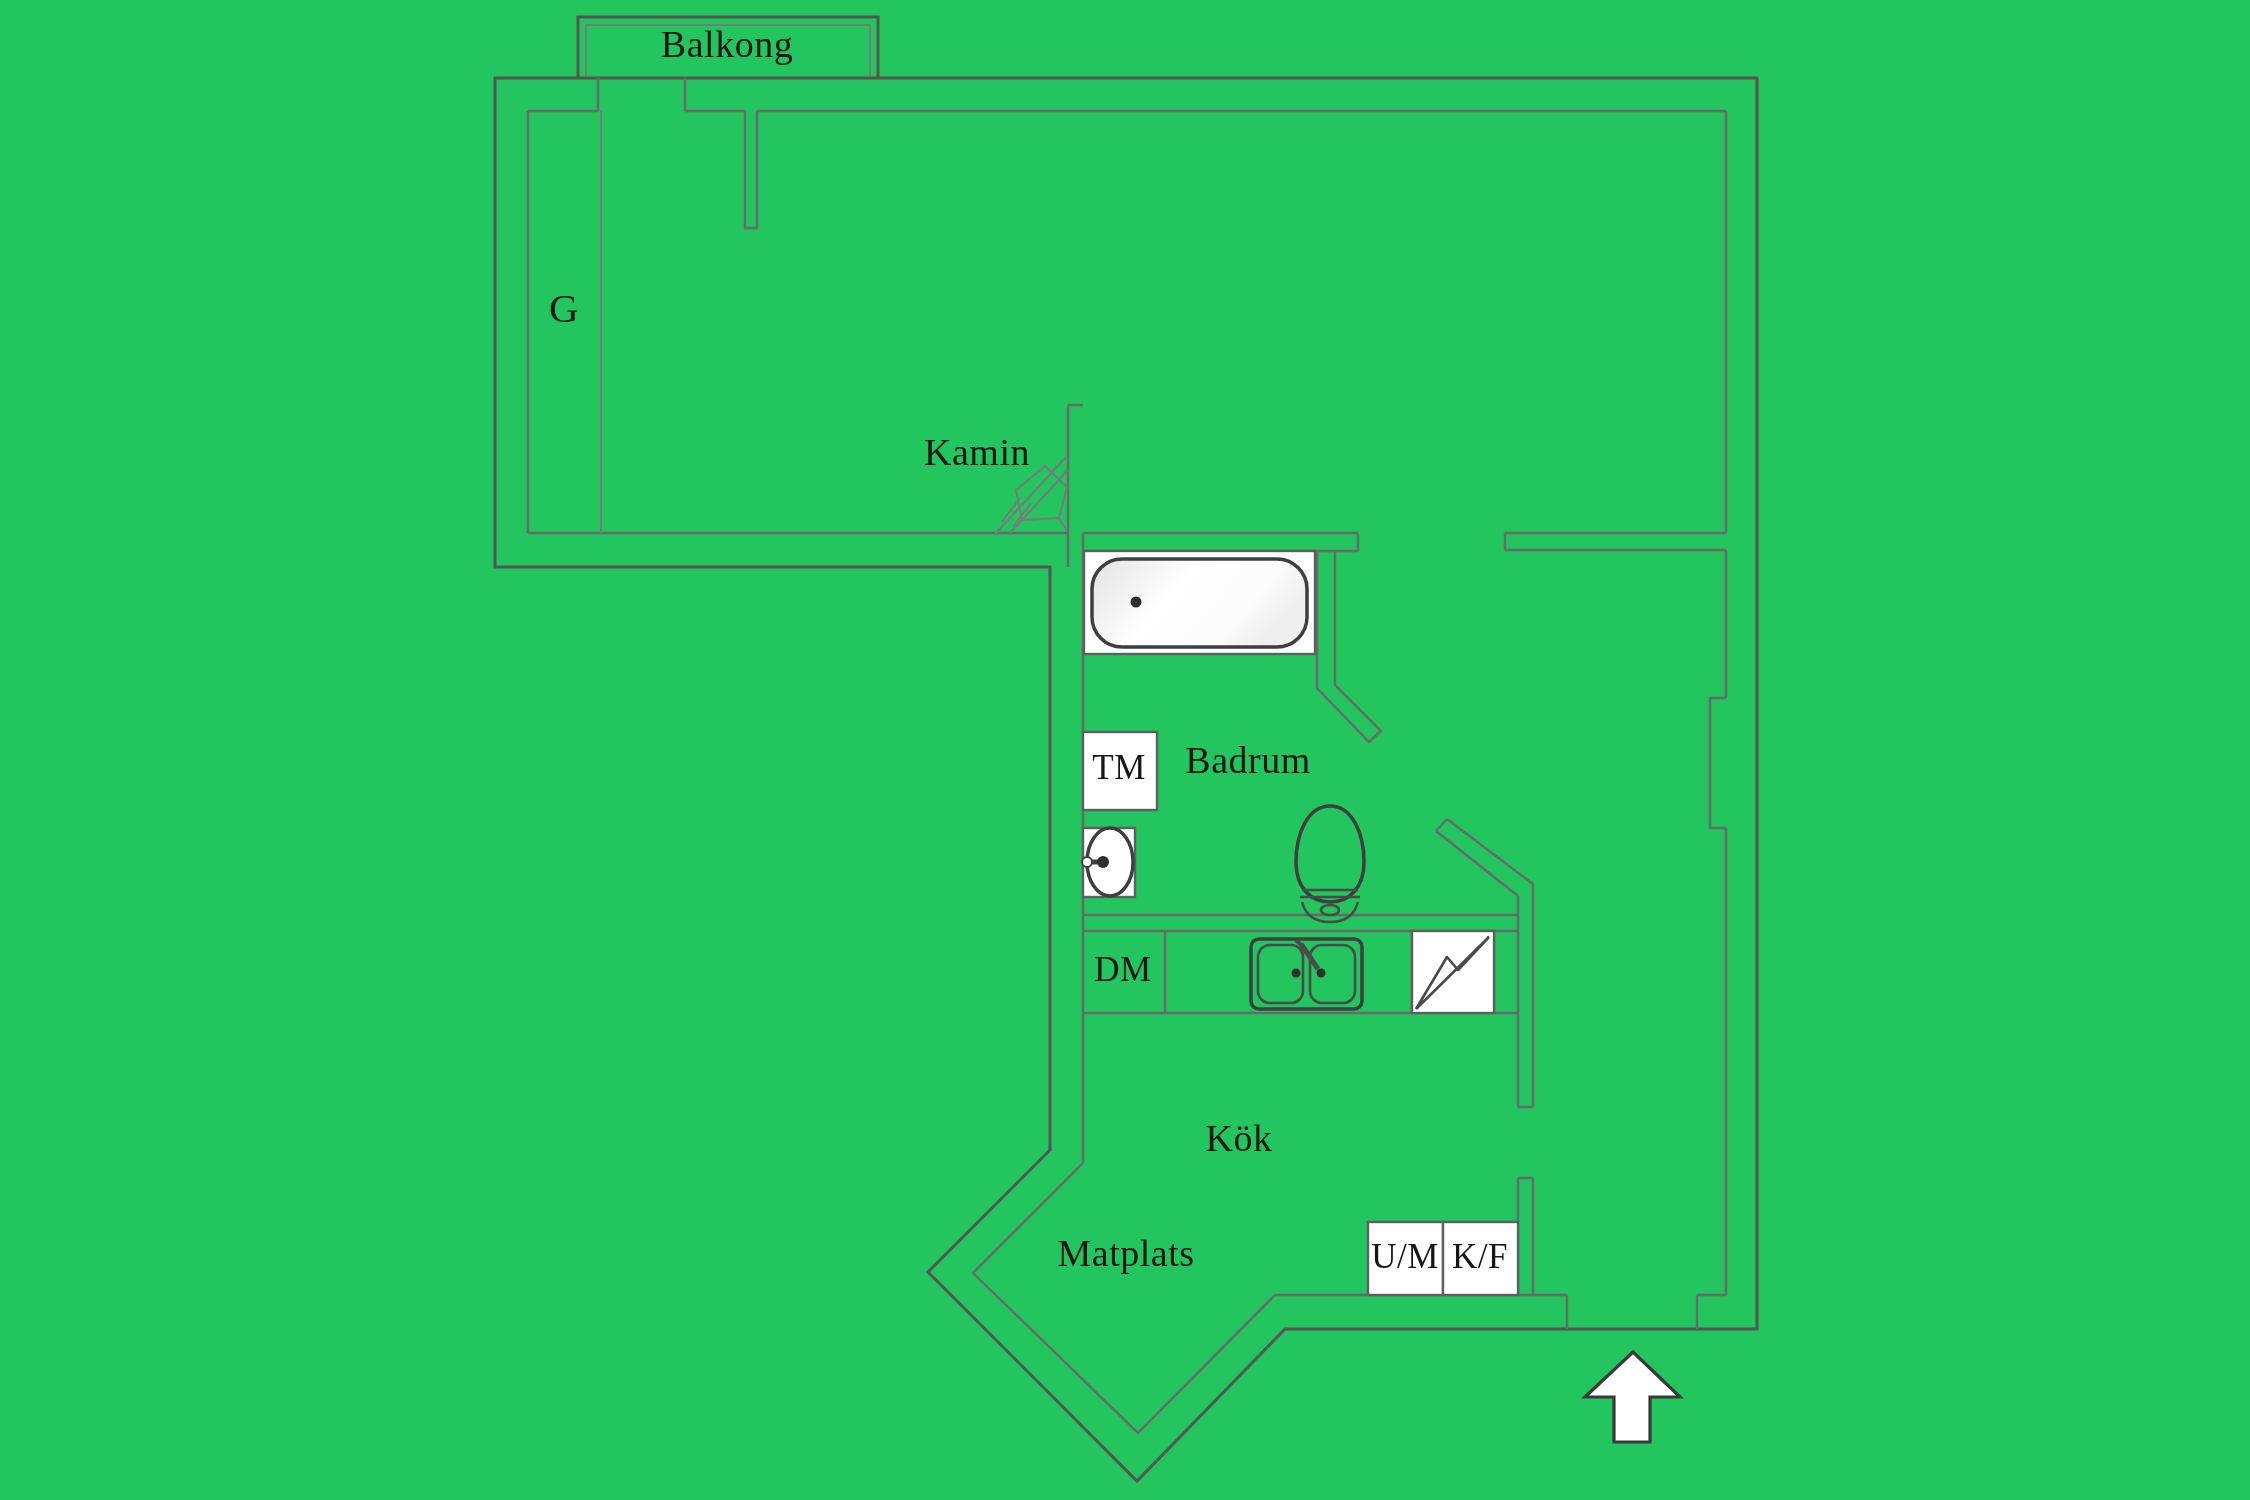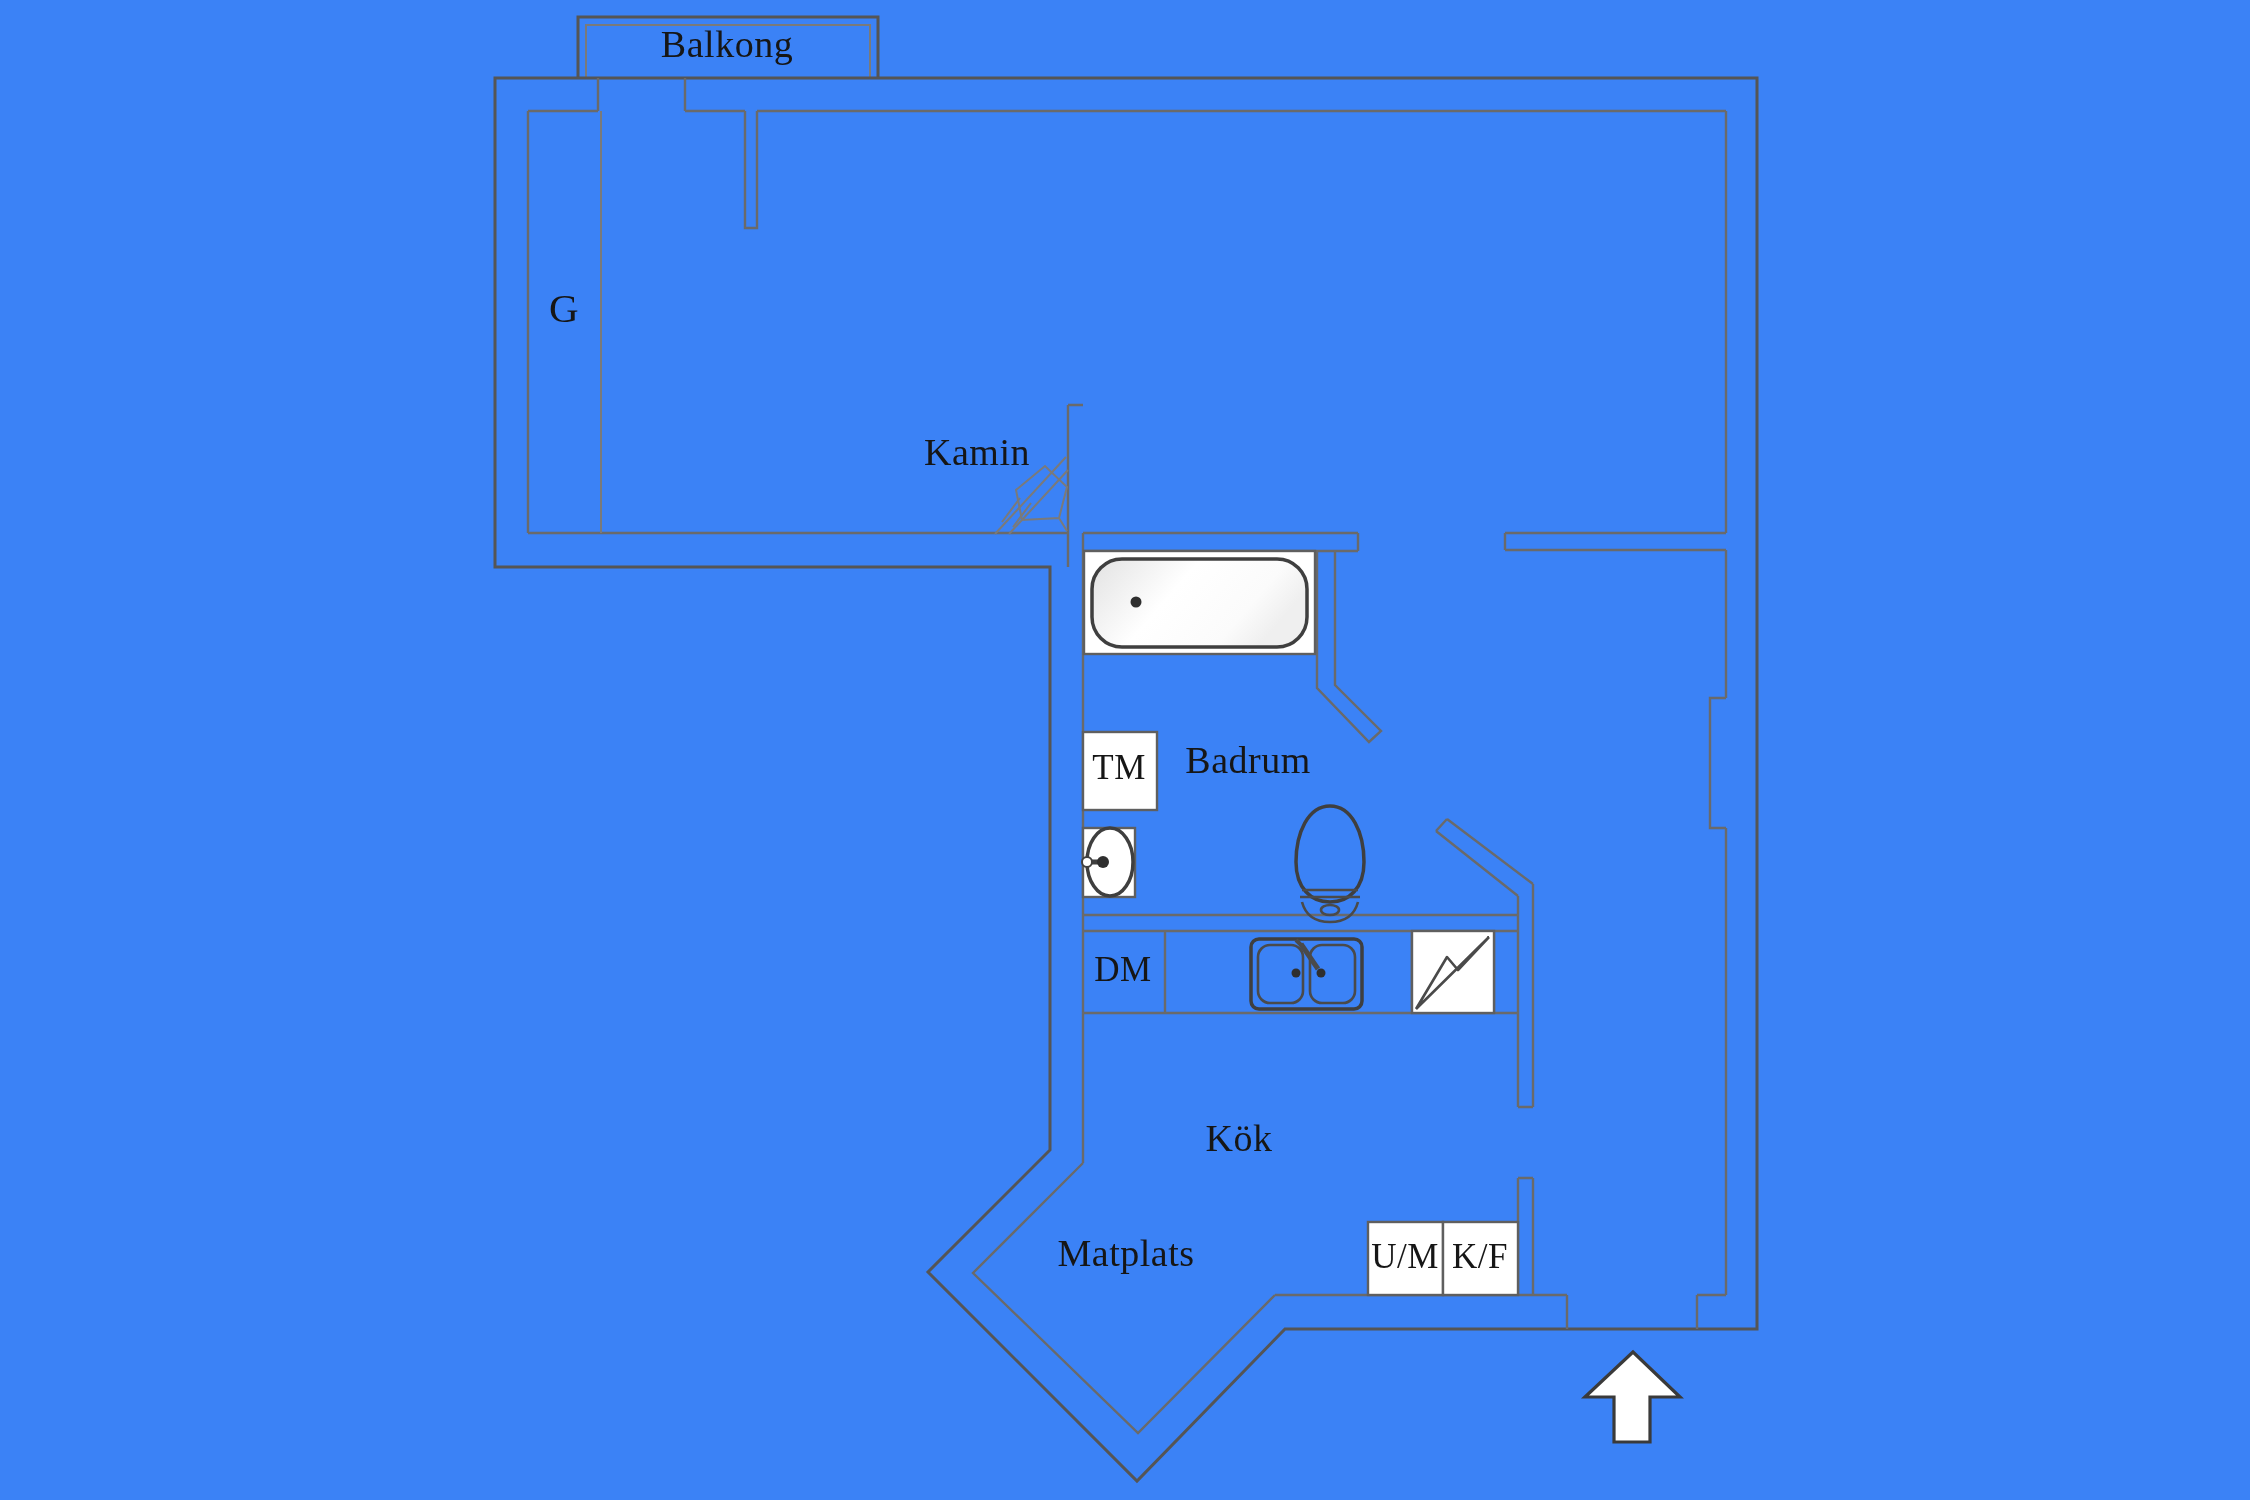--- a/index.html
+++ b/index.html
@@ -1,16 +1,16 @@
 <!DOCTYPE html>
 <html><head>
 <meta charset="utf-8">
 <style>
   html,body{margin:0;padding:0;background:#ffffff;}
-  .canvas{position:relative;width:2250px;height:1500px;background:#3b82f6;overflow:hidden;
+  .canvas{position:relative;width:2250px;height:1500px;background:#22c55e;overflow:hidden;
           font-family:"Liberation Serif","DejaVu Serif",serif;}
   svg{position:absolute;left:0;top:0;}
   .wall-outer{fill:none;stroke:#555555;stroke-width:3;stroke-linejoin:miter;}
   .wall-inner{fill:none;stroke:#6a6a6a;stroke-width:2.4;stroke-linejoin:miter;}
   .thin{fill:none;stroke:#7a7a7a;stroke-width:2;}
   .fixture{fill:none;stroke:#4a4a4a;stroke-width:2.6;stroke-linejoin:round;}
   .fixture-dark{fill:none;stroke:#3f3f3f;stroke-width:3.5;}
   .box{fill:#ffffff;stroke:#5f5f5f;stroke-width:2.4;}
   .lbl{fill:#161616;font-family:"Liberation Serif","DejaVu Serif",serif;
        text-anchor:middle;dominant-baseline:middle;letter-spacing:.5px;}

